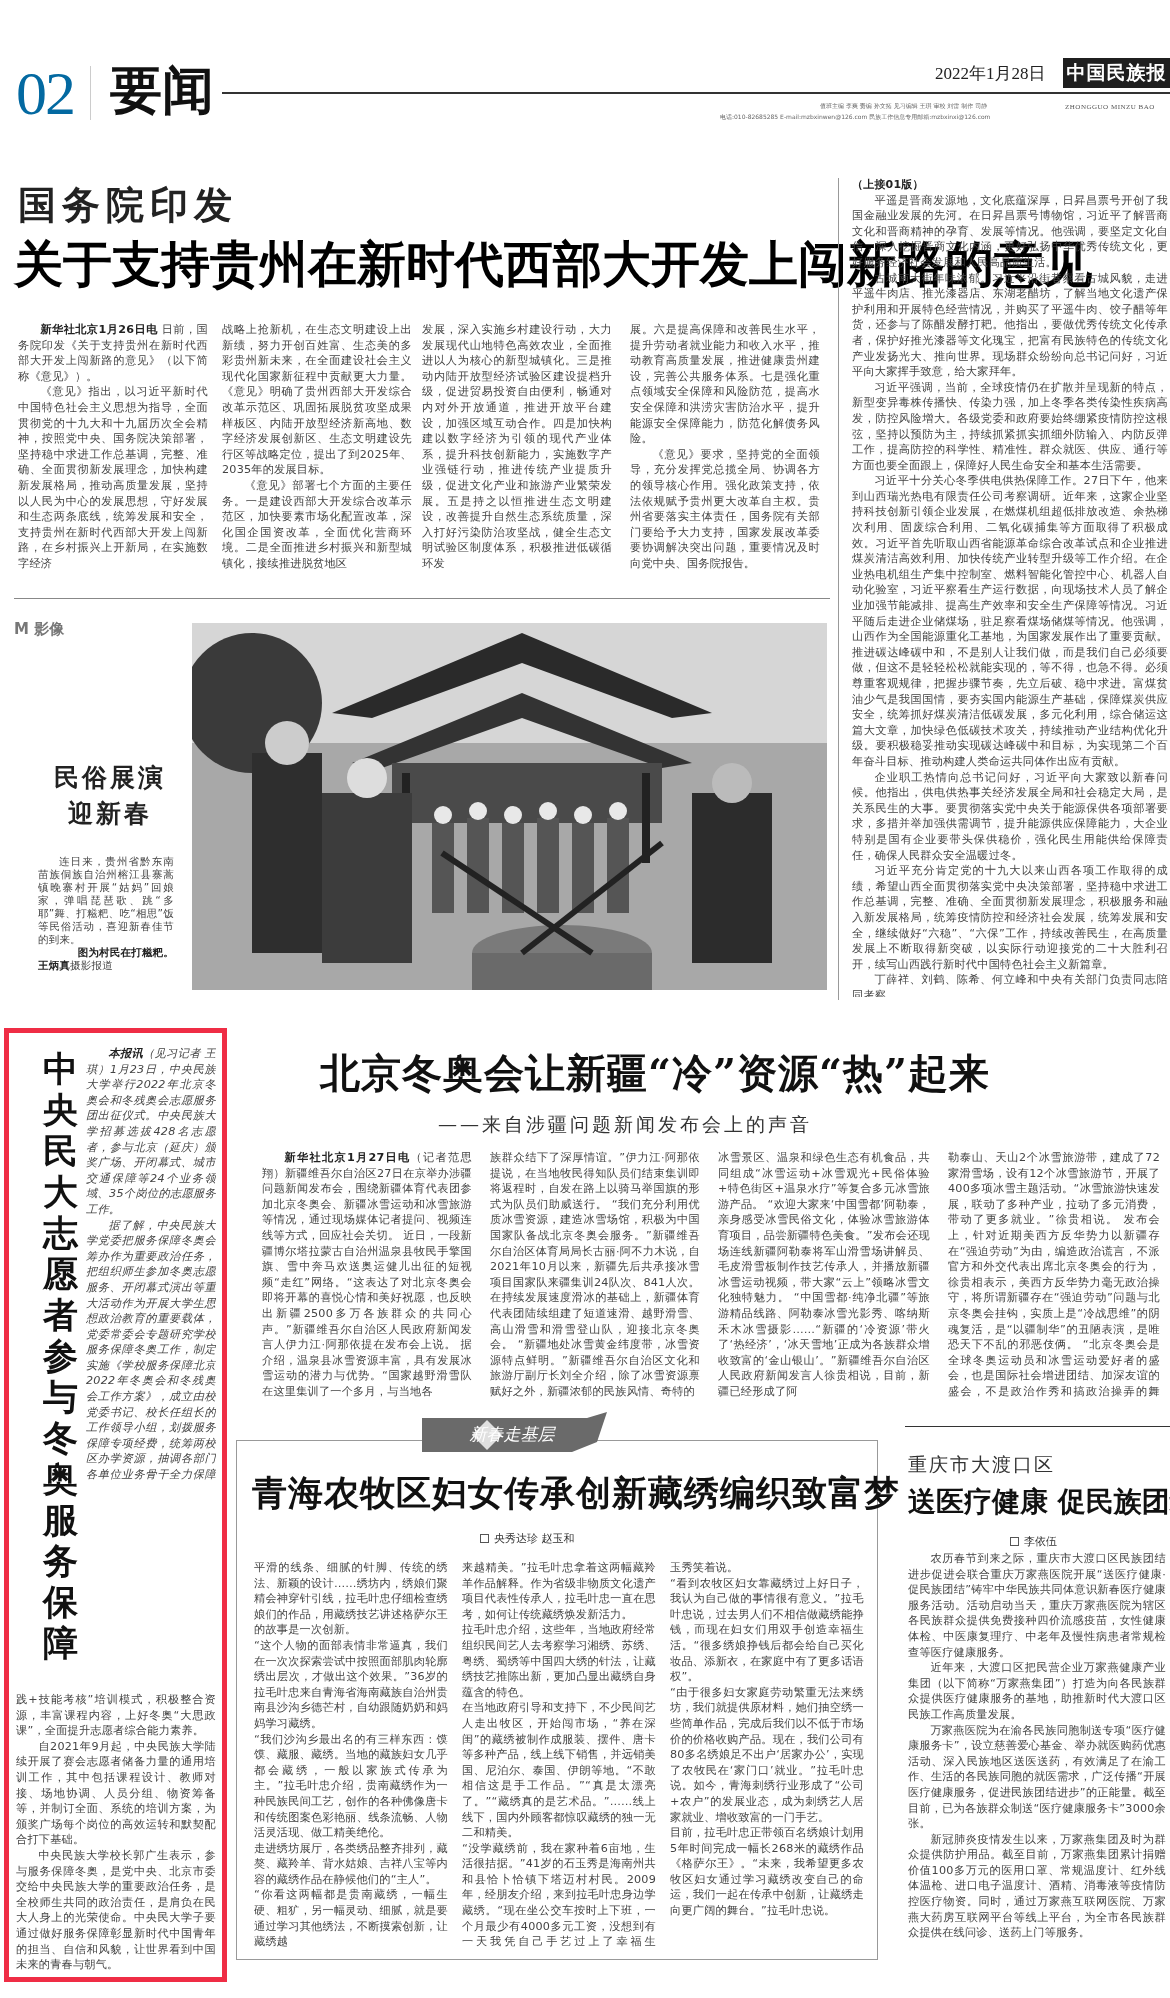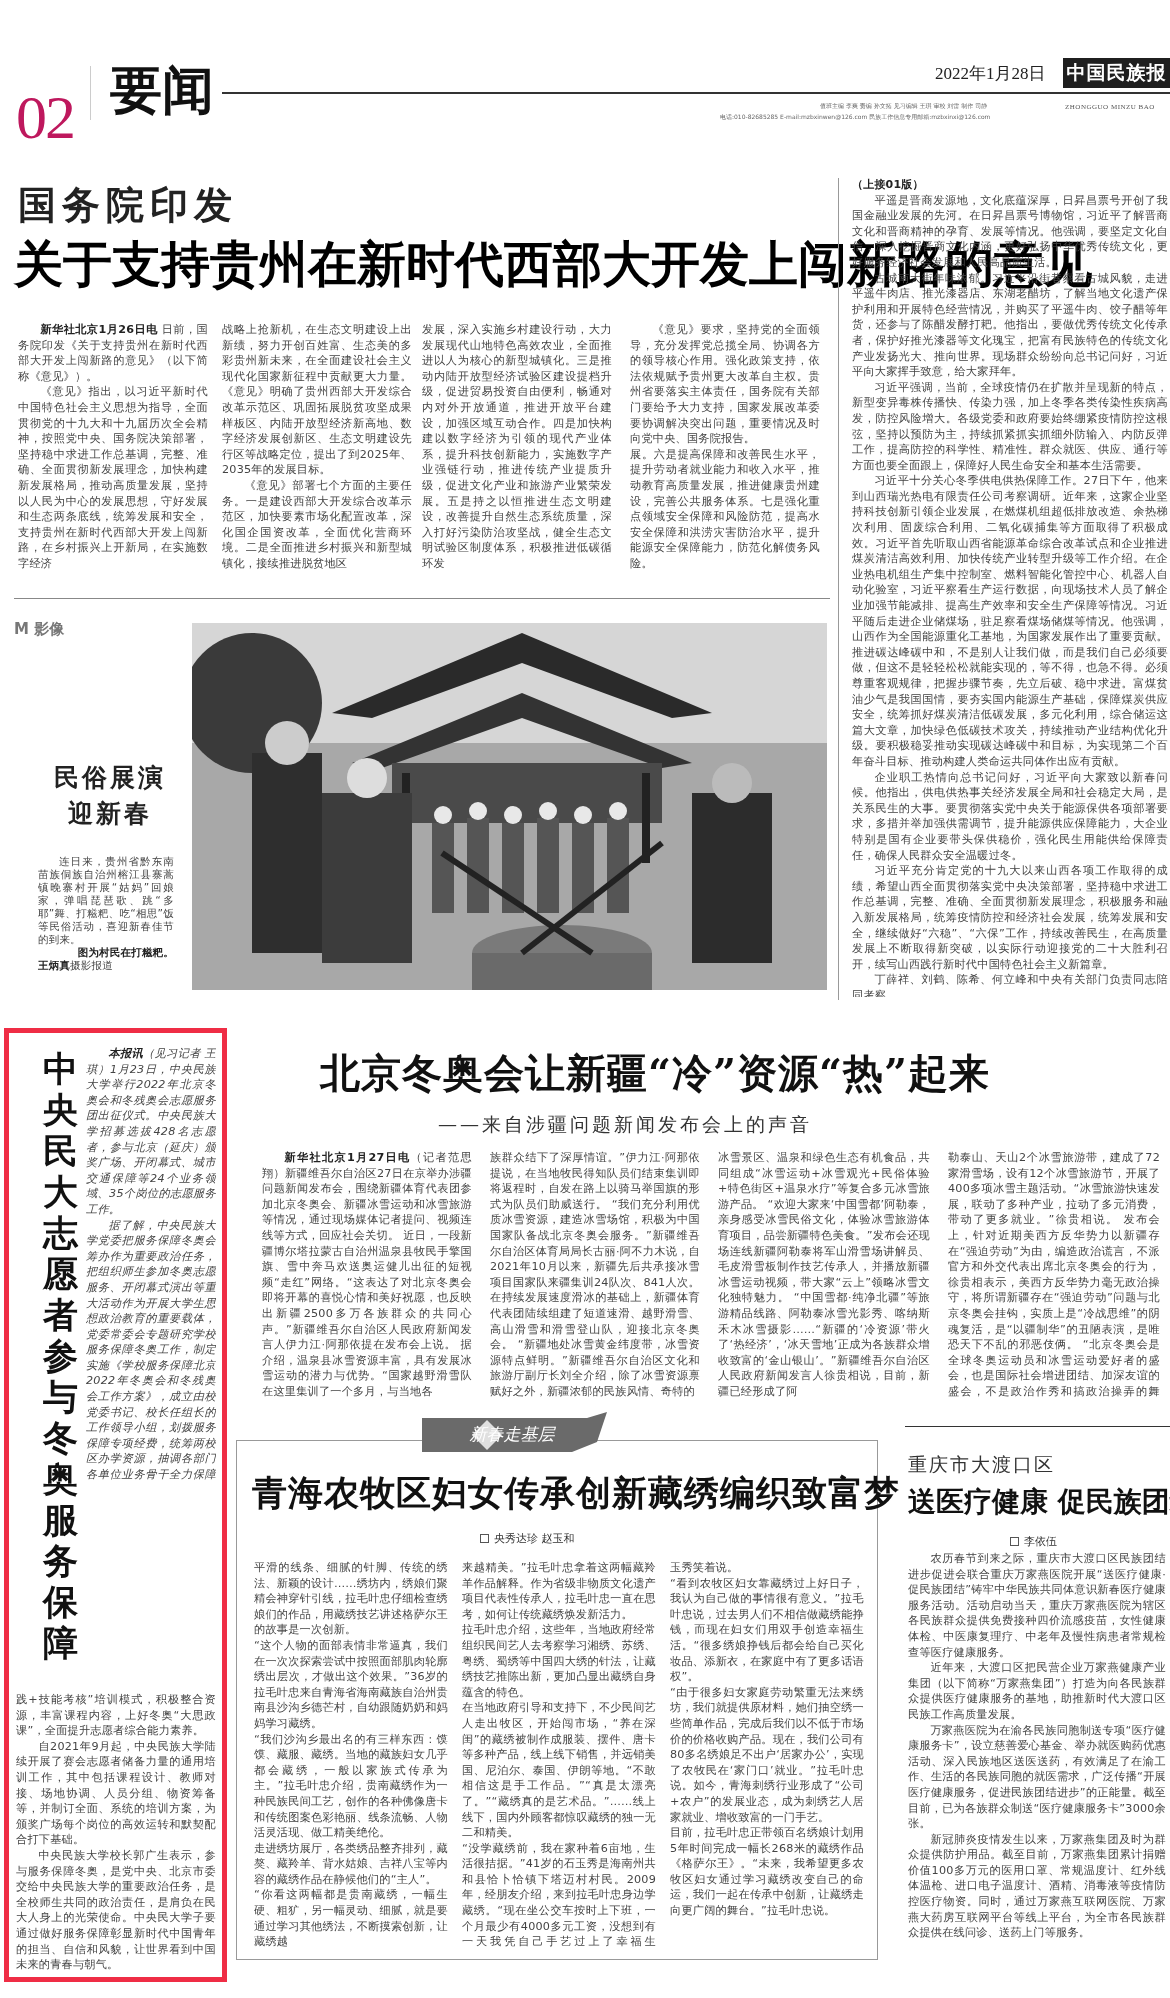--- a/index.html
+++ b/index.html
@@ -5,21 +5,21 @@
   * { box-sizing: border-box; margin: 0; padding: 0; }
   html, body { width: 1170px; height: 1998px; background: #ffffff; overflow: hidden; }
   body { position: relative; font-family: "DejaVu Serif", "Liberation Serif", serif; color: #3a3a3a; }
   .abs { position: absolute; }
   .body-text { font-size: 11.2px; line-height: 15.6px; text-align: justify; color: #444; font-family: "DejaVu Sans", "Liberation Sans", sans-serif; letter-spacing: 0.2px; }
   .body-text p { text-indent: 2em; }
   .col { position: absolute; overflow: hidden; }
   .b { font-weight: bold; color: #222; }
 
   
-  #page-num { left: 16px; top: 62px; font-family: "Liberation Serif", serif; font-size: 62px; color: #be185d; letter-spacing: -2px; line-height: 1; margin-top: 24px; }
+  #page-num { left: 16px; top: 62px; font-family: "Liberation Serif", serif; font-size: 62px; color: #0369a1; letter-spacing: -2px; line-height: 1; }
   #page-num-div { left: 90px; top: 66px; width: 1px; height: 54px; background: #ccc; }
   #section { left: 110px; top: 62px; font-family: "DejaVu Sans", sans-serif; font-size: 52px; font-weight: bold; color: #111; line-height: 1.1; }
   #mast-rule { left: 222px; top: 92px; width: 948px; height: 2px; background: #333; }
   #mast-date { left: 935px; top: 62px; font-family: "Liberation Serif", serif; font-size: 17px; color: #222; }
   #mast-logo { left: 1063px; top: 58px; width: 107px; height: 30px; background: #1f1f1f; color: #fff; font-size: 19px; font-weight: bold; display: flex; align-items: center; justify-content: center; letter-spacing: 1px; }
   #mast-staff { left: 820px; top: 102px; font-size: 6px; color: #666; font-family: "DejaVu Sans", sans-serif; }
   #mast-contact { left: 720px; top: 113px; font-size: 6px; color: #666; font-family: "DejaVu Sans", sans-serif; }
   #mast-pinyin { left: 1065px; top: 103px; font-size: 7px; color: #555; font-family: "Liberation Serif", serif; letter-spacing: 0.5px; }
 
   
@@ -82,22 +82,22 @@
   <p>《意见》指出，以习近平新时代中国特色社会主义思想为指导，全面贯彻党的十九大和十九届历次全会精神，按照党中央、国务院决策部署，坚持稳中求进工作总基调，完整、准确、全面贯彻新发展理念，加快构建新发展格局，推动高质量发展，坚持以人民为中心的发展思想，守好发展和生态两条底线，统筹发展和安全，支持贵州在新时代西部大开发上闯新路，在乡村振兴上开新局，在实施数字经济</p>
 </div>
 <div class="col body-text" style="left:222px; top:322px; width:190px; height:270px;">
   <p style="text-indent:0">战略上抢新机，在生态文明建设上出新绩，努力开创百姓富、生态美的多彩贵州新未来，在全面建设社会主义现代化国家新征程中贡献更大力量。《意见》明确了贵州西部大开发综合改革示范区、巩固拓展脱贫攻坚成果样板区、内陆开放型经济新高地、数字经济发展创新区、生态文明建设先行区等战略定位，提出了到2025年、2035年的发展目标。</p>
   <p>《意见》部署七个方面的主要任务。一是建设西部大开发综合改革示范区，加快要素市场化配置改革，深化国企国资改革，全面优化营商环境。二是全面推进乡村振兴和新型城镇化，接续推进脱贫地区</p>
 </div>
 <div class="col body-text" style="left:422px; top:322px; width:190px; height:270px;">
   <p style="text-indent:0">发展，深入实施乡村建设行动，大力发展现代山地特色高效农业，全面推进以人为核心的新型城镇化。三是推动内陆开放型经济试验区建设提档升级，促进贸易投资自由便利，畅通对内对外开放通道，推进开放平台建设，加强区域互动合作。四是加快构建以数字经济为引领的现代产业体系，提升科技创新能力，实施数字产业强链行动，推进传统产业提质升级，促进文化产业和旅游产业繁荣发展。五是持之以恒推进生态文明建设，改善提升自然生态系统质量，深入打好污染防治攻坚战，健全生态文明试验区制度体系，积极推进低碳循环发</p>
 </div>
 <div class="col body-text" style="left:630px; top:322px; width:190px; height:270px;">
+  <p style="text-indent:0">展。六是提高保障和改善民生水平，提升劳动者就业能力和收入水平，推动教育高质量发展，推进健康贵州建设，完善公共服务体系。七是强化重点领域安全保障和风险防范，提高水安全保障和洪涝灾害防治水平，提升能源安全保障能力，防范化解债务风险。</p>
   <p>《意见》要求，坚持党的全面领导，充分发挥党总揽全局、协调各方的领导核心作用。强化政策支持，依法依规赋予贵州更大改革自主权。贵州省要落实主体责任，国务院有关部门要给予大力支持，国家发展改革委要协调解决突出问题，重要情况及时向党中央、国务院报告。</p>
-  <p style="text-indent:0">展。六是提高保障和改善民生水平，提升劳动者就业能力和收入水平，推动教育高质量发展，推进健康贵州建设，完善公共服务体系。七是强化重点领域安全保障和风险防范，提高水安全保障和洪涝灾害防治水平，提升能源安全保障能力，防范化解债务风险。</p>
 </div>
 <div class="abs" id="a1-rule"></div>
 <div class="abs" id="v-rule-right"></div>
 
 <div class="col body-text" id="cont-col" style="height:820px;">
   <div class="b" style="font-size:11px;">（上接01版）</div>
   <p>平遥是晋商发源地，文化底蕴深厚，日昇昌票号开创了我国金融业发展的先河。在日昇昌票号博物馆，习近平了解晋商文化和晋商精神的孕育、发展等情况。他强调，要坚定文化自信，深入挖掘晋商文化内涵，更好弘扬中华优秀传统文化，更好服务经济社会发展和人民高品质生活。</p>
   <p>古城南大街年味浓郁。习近平沿街巷察看古城风貌，走进平遥牛肉店、推光漆器店、东湖老醋坊，了解当地文化遗产保护利用和开展特色经营情况，并购买了平遥牛肉、饺子醋等年货，还参与了陈醋发酵打耙。他指出，要做优秀传统文化传承者，保护好推光漆器等文化瑰宝，把富有民族特色的传统文化产业发扬光大、推向世界。现场群众纷纷向总书记问好，习近平向大家挥手致意，给大家拜年。</p>
   <p>习近平强调，当前，全球疫情仍在扩散并呈现新的特点，新型变异毒株传播快、传染力强，加上冬季各类传染性疾病高发，防控风险增大。各级党委和政府要始终绷紧疫情防控这根弦，坚持以预防为主，持续抓紧抓实抓细外防输入、内防反弹工作，提高防控的科学性、精准性。群众就医、供应、通行等方面也要全面跟上，保障好人民生命安全和基本生活需要。</p>
   <p>习近平十分关心冬季供电供热保障工作。27日下午，他来到山西瑞光热电有限责任公司考察调研。近年来，这家企业坚持科技创新引领企业发展，在燃煤机组超低排放改造、余热梯次利用、固废综合利用、二氧化碳捕集等方面取得了积极成效。习近平首先听取山西省能源革命综合改革试点和企业推进煤炭清洁高效利用、加快传统产业转型升级等工作介绍。在企业热电机组生产集中控制室、燃料智能化管控中心、机器人自动化验室，习近平察看生产运行数据，向现场技术人员了解企业加强节能减排、提高生产效率和安全生产保障等情况。习近平随后走进企业储煤场，驻足察看煤场储煤等情况。他强调，山西作为全国能源重化工基地，为国家发展作出了重要贡献。推进碳达峰碳中和，不是别人让我们做，而是我们自己必须要做，但这不是轻轻松松就能实现的，等不得，也急不得。必须尊重客观规律，把握步骤节奏，先立后破、稳中求进。富煤贫油少气是我国国情，要夯实国内能源生产基础，保障煤炭供应安全，统筹抓好煤炭清洁低碳发展，多元化利用，综合储运这篇大文章，加快绿色低碳技术攻关，持续推动产业结构优化升级。要积极稳妥推动实现碳达峰碳中和目标，为实现第二个百年奋斗目标、推动构建人类命运共同体作出应有贡献。</p>

